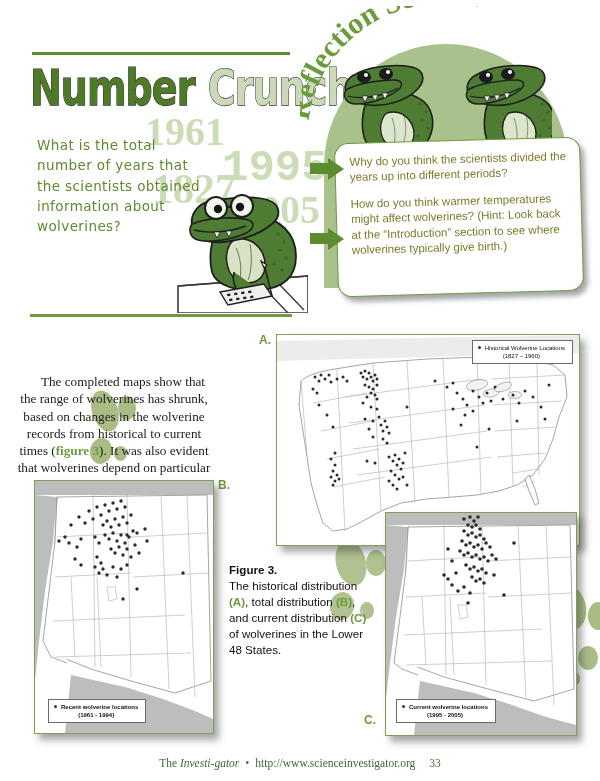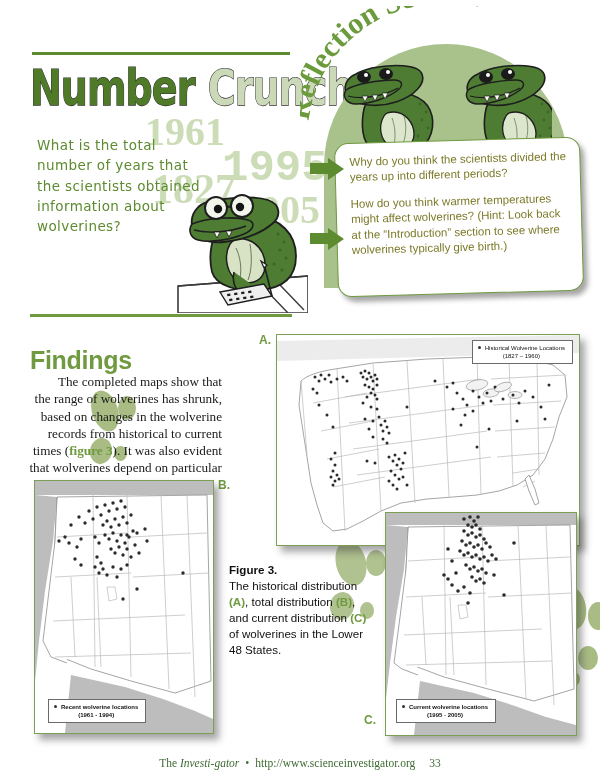--- a/index.html
+++ b/index.html
@@ -176,29 +176,29 @@
     left: 30px;
     top: 325px;
     font-family: "Liberation Sans", sans-serif;
     font-weight: bold;
     font-size: 25px;
     color: #6f9a3f;
     letter-spacing: -0.3px;
   }
   .findings-p {
     position: absolute;
-    left: 22px;
+    left: 14px;
     top: 360px;
     width: 200px;
     font-family: "Liberation Serif", serif;
     font-size: 13.2px;
     line-height: 17.2px;
     color: #1a1a1a;
     text-indent: 18px;
-    text-align: right;
+    text-align: center;
   }
   .fig-ref { color: #6f9a3f; font-weight: bold; }
 
   
   .map-frame {
     position: absolute;
     border: 1.5px solid #7d9e55;
     background: #ffffff;
     box-shadow: 5px 6px 7px rgba(60,60,60,0.45);
     overflow: hidden;
@@ -461,21 +461,20 @@
     </div>
     <div class="arrow arrow-2">
       <svg viewBox="0 0 34 22" width="34" height="22">
         <path d="M0 5 L18 5 L18 0 L34 11 L18 22 L18 16 L0 16 Z" fill="#5d8b2f"></path>
       </svg>
     </div>
   </div>
 
   <div class="mid-rule"></div>
 
-  <h2 class="findings-h">Findings</h2>
   <p class="findings-p"><span>The completed maps show that the range of wolverines has shrunk, based on changes in the wolverine records from historical to current times (</span><span class="fig-ref">figure 3</span><span>). It was also evident that wolverines depend on particular</span></p>
 
   <div class="map-label label-a">A.</div>
   <div class="map-frame map-a">
     <div class="map-canvas">
       <svg viewBox="0 0 302 210" preserveAspectRatio="none">
         <rect x="0" y="0" width="302" height="210" fill="#ffffff"></rect>
 
         <path d="M0 6 L302 0 L302 18 L0 26 Z" fill="#c9c9c9" opacity="0.35"></path>
 

